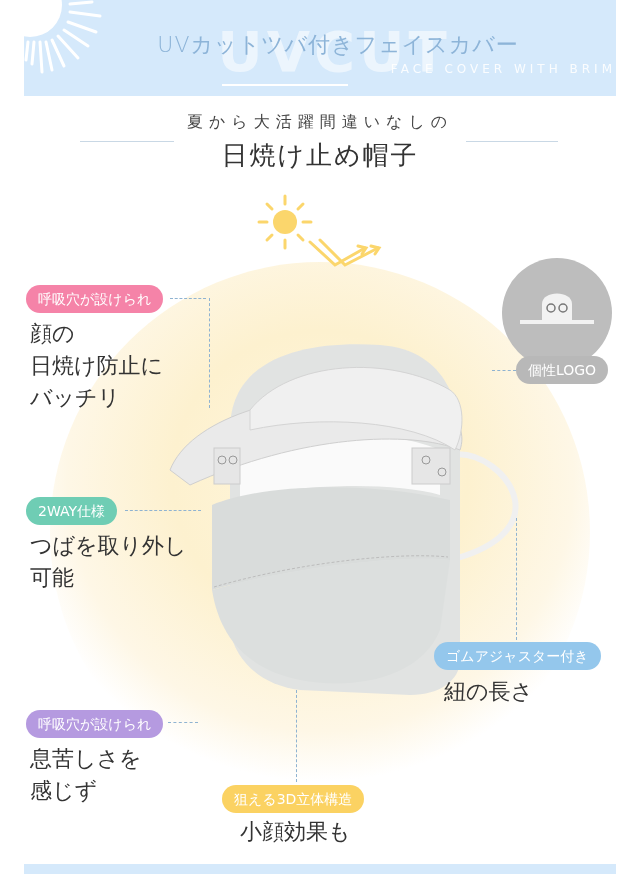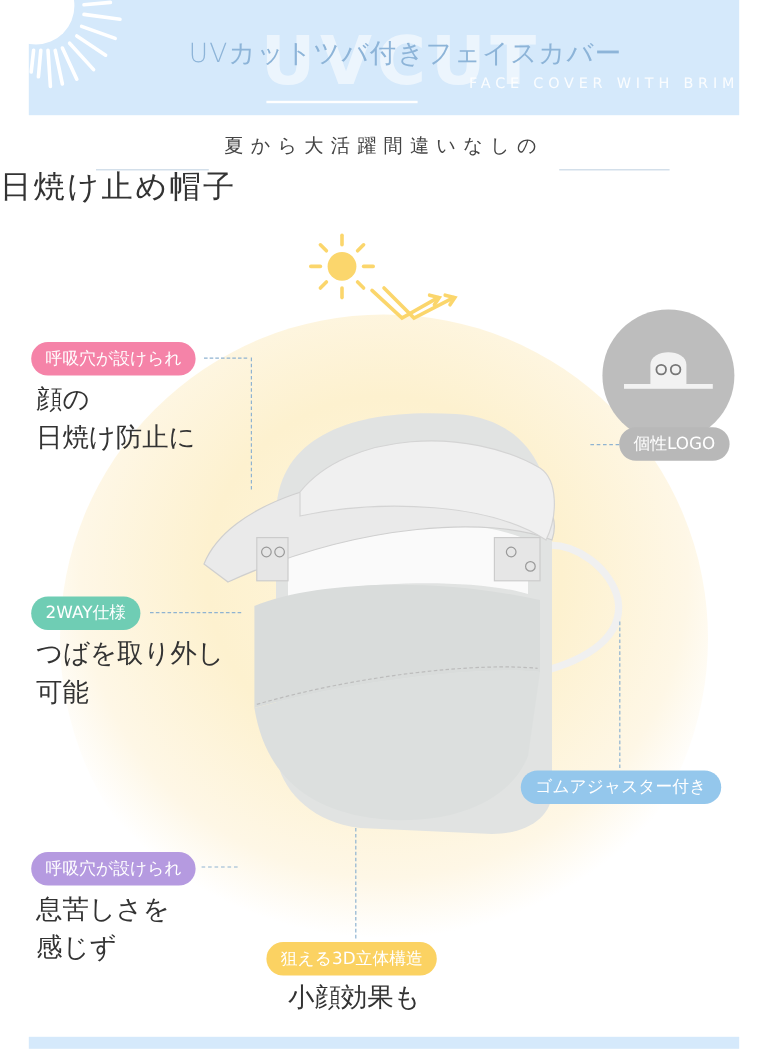--- a/index.html
+++ b/index.html
@@ -28,21 +28,21 @@
   }
   .header-underline {
     position: absolute; left: 198px; top: 84px; width: 126px; height: 2px; background: #ffffff;
   }
 
   .tagline {
     position: absolute; left: 0; right: 0; top: 112px; text-align: center;
     font-size: 16px; letter-spacing: 6px; color: #444;
   }
   .main-title {
-    position: absolute; left: 0; right: 0; top: 138px; 
+    position: absolute; left: 0; right: 0; top: 138px; text-align: center;
     font-size: 26px; color: #333; letter-spacing: 2px;
   }
   .rule { position: absolute; top: 141px; height: 1px; background: #c9d8e5; }
   .rule.left { left: 80px; width: 94px; }
   .rule.right { left: 466px; width: 92px; }
 
   .glow {
     position: absolute; left: 50px; top: 262px; width: 540px; height: 540px; border-radius: 50%;
     background: radial-gradient(circle at 50% 40%, #fff6dc 0%, #fdf1cf 35%, #fef7e6 60%, rgba(255,255,255,0) 72%);
   }
@@ -148,20 +148,21 @@
 
   <path d="M62,205 C110,185 210,180 300,200 L300,260 C260,255 150,265 62,290 Z" fill="#d9dcdb"></path>
   <path d="M62,290 C150,265 260,255 300,260 L290,330 C270,380 200,390 150,380 C100,370 70,340 62,290 Z" fill="#dcdfde"></path>
   <path d="M64,287 C150,262 250,252 298,257" fill="none" stroke="#bcbcbc" stroke-dasharray="3,2"></path>
 </svg>
 
 <div class="pill" style="left:26px;top:285px;background:#f583a8">呼吸穴が設けられ</div>
 <div class="desc" style="left:30px;top:318px">
   <div>顔の</div>
   <div>日焼け防止に</div>
+  <div>バッチリ</div>
 </div>
 <div class="connector" style="left:170px;top:298px;width:36px;height:0;border-top-width:1px"></div>
 <div class="connector" style="left:196px;top:298px;width:14px;height:110px;border-right-width:1px"></div>
 
 <div class="pill" style="left:26px;top:497px;background:#6fcdb4">2WAY仕様</div>
 <div class="desc" style="left:30px;top:530px">
   <div>つばを取り外し</div>
   <div>可能</div>
 </div>
 <div class="connector" style="left:125px;top:510px;width:76px;height:0;border-top-width:1px"></div>
@@ -174,20 +175,21 @@
 <div class="connector" style="left:168px;top:722px;width:30px;height:0;border-top-width:1px"></div>
 
 <div class="pill" style="left:222px;top:785px;background:#fbd262">狙える3D立体構造</div>
 <div class="desc" style="left:240px;top:816px">
   <div>小顔効果も</div>
 </div>
 <div class="connector" style="left:296px;top:690px;width:0;height:92px;border-left-width:1px"></div>
 
 <div class="pill" style="left:434px;top:642px;background:#94c7ec">ゴムアジャスター付き</div>
 <div class="desc" style="left:444px;top:676px">
+  <div>紐の長さ</div>
 </div>
 <div class="connector" style="left:516px;top:518px;width:0;height:122px;border-left-width:1px"></div>
 
 <div class="logo-circle">
   <svg width="110" height="110" viewBox="0 0 110 110">
     <path d="M40,62 L40,46 C40,32 70,32 70,46 L70,62 Z" fill="#f2f2f2"></path>
     <circle cx="49" cy="50" r="4" fill="none" stroke="#777" stroke-width="1.5"></circle>
     <circle cx="61" cy="50" r="4" fill="none" stroke="#777" stroke-width="1.5"></circle>
     <rect x="18" y="62" width="74" height="4" fill="#f2f2f2"></rect>
   </svg>

